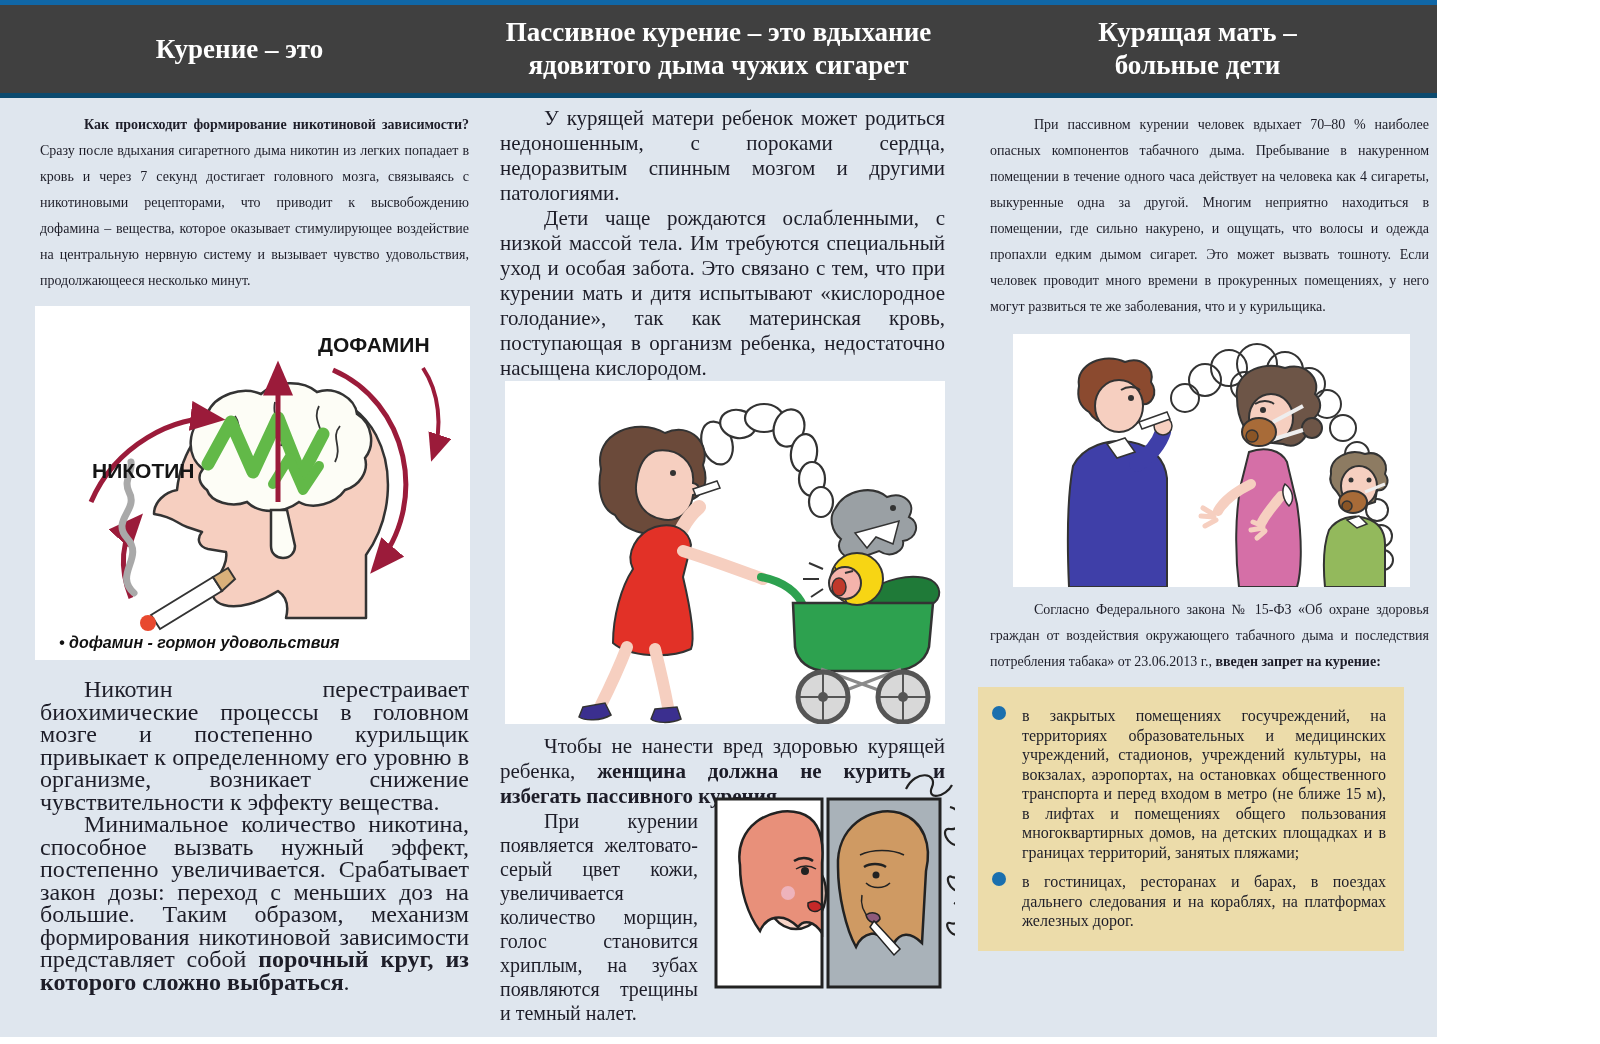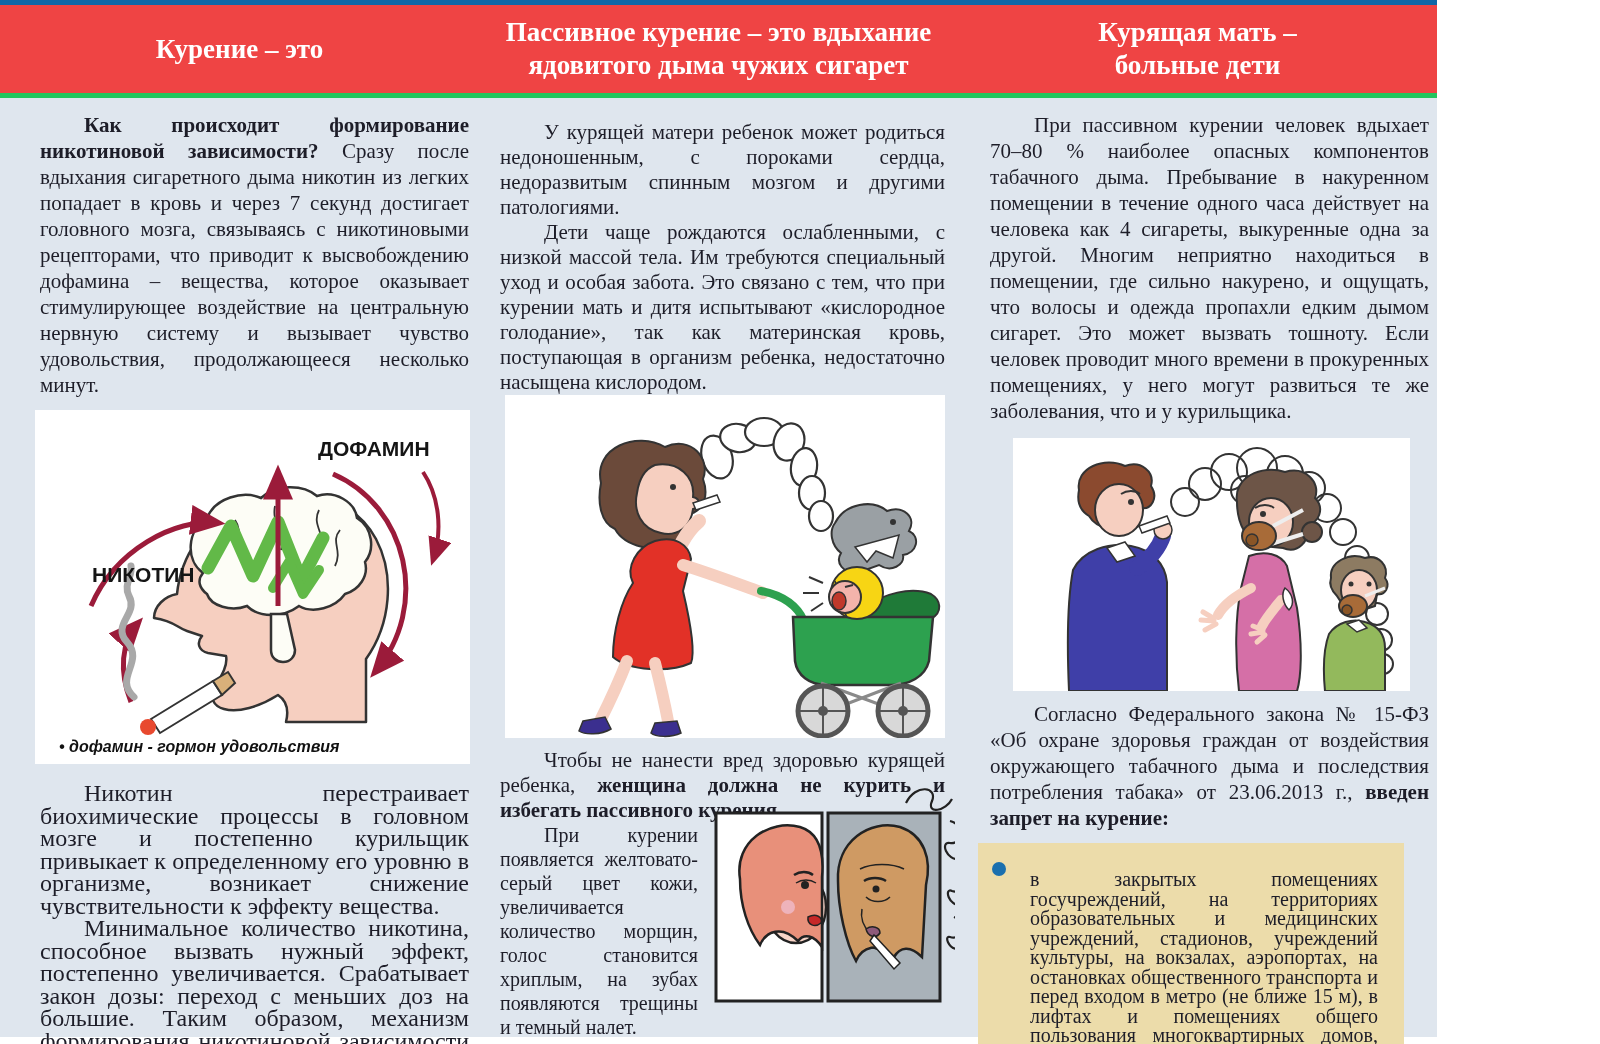--- a/index.html
+++ b/index.html
@@ -1,47 +1,47 @@
 <!DOCTYPE html>
 <html lang="ru"><head>
 <meta charset="utf-8">
 <style>
   html,body{margin:0;padding:0;background:#fff;}
   .canvas{position:relative;width:1600px;height:1044px;background:#ffffff;overflow:hidden;
           font-family:"Liberation Serif",serif;color:#1d1d28;}
   .sheet{position:absolute;left:0;top:0;width:1437px;height:1037px;background:#dfe6ee;}
-  .topbar{box-sizing:border-box;height:98px;background:#ef4444;border-top:5px solid #1067a7;
-          border-bottom:5px solid #22c55e;display:flex;align-items:center;}
+  .topbar{box-sizing:border-box;height:98px;background:#404040;border-top:5px solid #1067a7;
+          border-bottom:5px solid #0c4a6e;display:flex;align-items:center;}
   .hcell{width:479px;text-align:center;color:#ffffff;font-weight:bold;font-size:27px;line-height:33px;}
   .cols{display:flex;align-items:flex-start;}
   .col{width:479px;box-sizing:border-box;}
   .col1{padding:14px 10px 0 40px;}
-  .col2{padding:22px 13px 0 21px;}
+  .col2{padding:8px 13px 0 21px;}
   .col3{padding:14px 8px 0 32px;}
-  .para{margin:0;font-size:21px;line-height:26px;text-align:justify;text-indent:44px;}
+  .para{margin:0;font-size:14px;line-height:26px;text-align:justify;text-indent:44px;}
   .small{font-size:24px;line-height:22.5px;}
   .c2body{font-size:21px;line-height:25px;}
   .c2small{font-size:20px;line-height:24px;}
   .imgbox{position:relative;background:#ffffff;}
   .box1{width:435px;height:354px;margin:12px 0 18px -5px;}
   .box2{width:440px;height:343px;margin:0 0 0 5px;}
   .box3{width:397px;height:253px;margin:14px 0 0 23px;}
   .imgbox svg{display:block;position:absolute;left:0;top:0;}
   .caption{position:absolute;left:24px;bottom:8px;font-family:"Liberation Sans",sans-serif;
            font-style:italic;font-weight:bold;font-size:16px;color:#111;}
   .mt10{margin-top:10px;}
   .mt4{}
   .facefig{float:right;width:245px;height:230px;margin:-46px -10px 0 12px;position:relative;}
   .facefig svg{display:block;}
   .p4wrap{overflow:visible;}
   .lawbox{background:#ecdcaa;margin:12px 25px 0 -12px;padding:15px 14px 16px 10px;}
   .lawrow{display:flex;}
   .lawrow + .lawrow{margin-top:2px;}
   .dot{flex:0 0 14px;height:14px;border-radius:50%;background:#1a6fae;margin:4px 12px 0 4px;}
-  .lawtext{margin:12px;font-size:20px;line-height:19.5px;text-align:justify;}
+  .lawtext{margin:4px;font-size:16px;line-height:19.5px;text-align:justify;}
   .dlabel{font-family:"Liberation Sans",sans-serif;font-weight:bold;font-size:21px;fill:#151515;}
   b{font-weight:bold;}
 </style>
 </head>
 <body>
 
 <div class="canvas">
   <div class="sheet">
 
     <header class="topbar">

